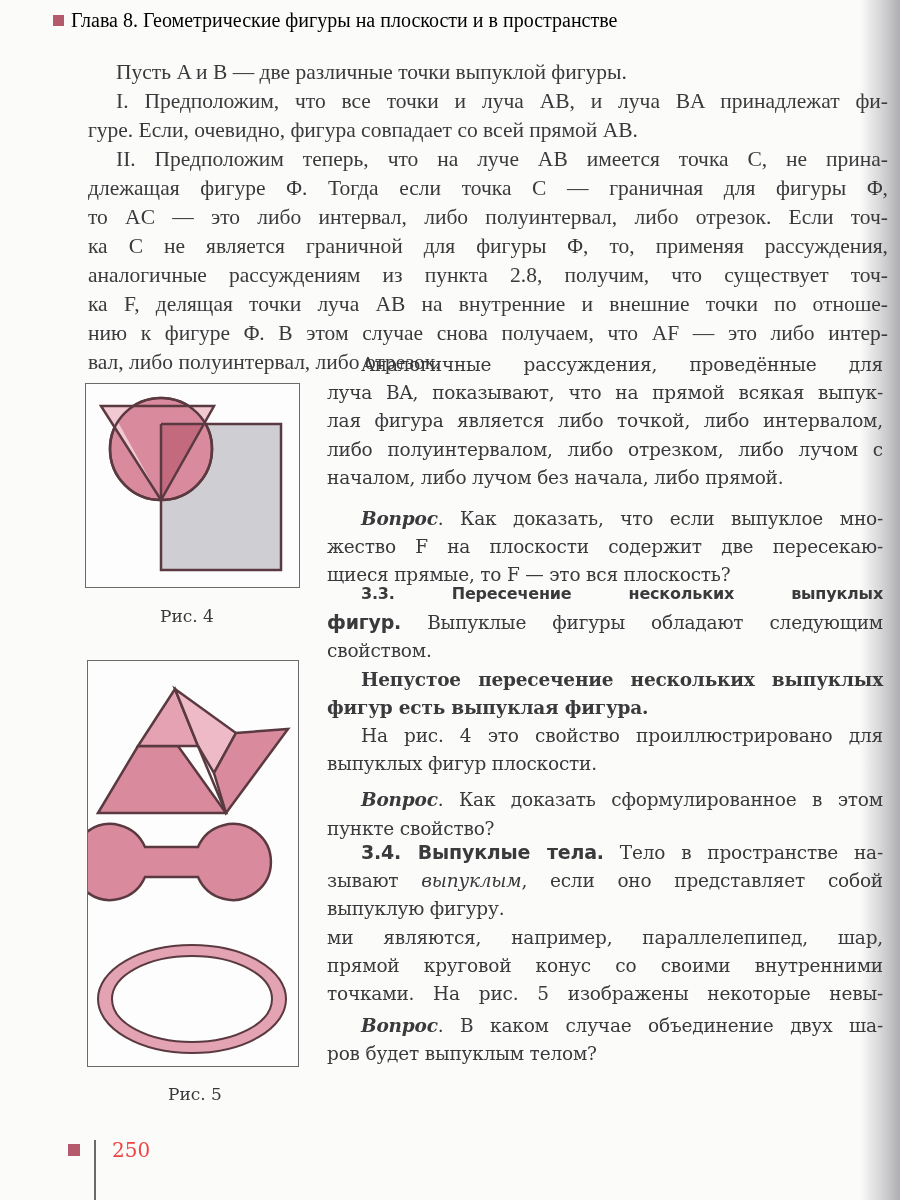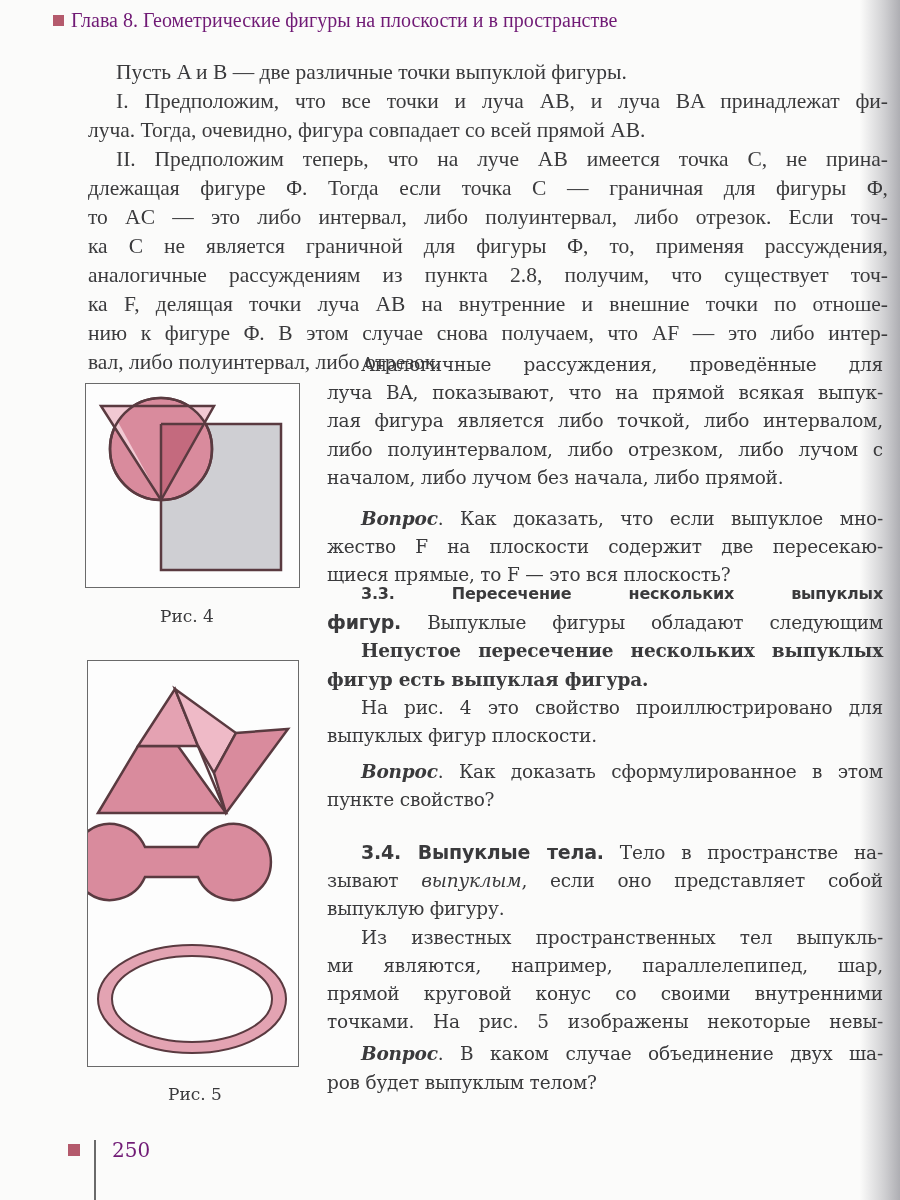--- a/index.html
+++ b/index.html
@@ -9,21 +9,21 @@
     font-family: "DejaVu Serif", "Liberation Serif", serif;
     color: #3a3a3c;
   }
   .edge-shade {
     position: absolute; top: 0; right: 0; width: 40px; height: 1200px;
     background: linear-gradient(to right, rgba(220,220,222,0) 0%, rgba(190,190,194,0.7) 60%, rgba(170,170,175,0.95) 100%);
     pointer-events: none;
   }
   .running-head {
     position: absolute; left: 53px; top: 9px;
-    font-family: "Liberation Serif", serif; font-size: 20px; color: #701a75;
+    font-family: "Liberation Serif", serif; font-size: 20px; color: #000000;
     display: flex; align-items: center; white-space: nowrap;
   }
   .square { display: inline-block; width: 11px; height: 11px; background: #b45a6c; margin-right: 7px; }
   .full {
     position: absolute; left: 88px; width: 800px;
     font-family: "Liberation Serif", serif; font-size: 21.5px; line-height: 29px;
   }
   .line { white-space: nowrap; display: block; }
   .line.just { text-align: justify; text-align-last: justify; }
   .ind { padding-left: 28px; }
@@ -37,39 +37,39 @@
   .sans-b { font-family: "DejaVu Sans", sans-serif; font-weight: bold; color: #3a3a3c; }
   .bold { font-weight: bold; }
   .fig {
     position: absolute; border: 1.5px solid #6a6a6a; background: #fdfdfd;
   }
   .caption {
     position: absolute; font-family: "DejaVu Serif", serif; font-size: 17px; color: #3a3a3c; text-align: center;
   }
   .folio {
     position: absolute; left: 68px; top: 1138px; display: flex; align-items: center;
-    font-family: "DejaVu Serif", serif; font-size: 20px; color: #701a75;
+    font-family: "DejaVu Serif", serif; font-size: 20px; color: #ef4444;
   }
   .folio-square { width: 12px; height: 12px; background: #b45a6c; }
   .folio-rule { position: absolute; left: 94px; top: 1140px; width: 2px; height: 60px; background: #6a6a6a; }
 </style>
 </head>
 <body>
 
 <div class="edge-shade"></div>
 
 <div class="running-head">
   <span class="square"></span>
   <span>Глава 8. Геометрические фигуры на плоскости и в пространстве</span>
 </div>
 
 <div class="full" style="top:58px;">
   <span class="line ind">Пусть A и B — две различные точки выпуклой фигуры.</span>
   <span class="line just ind">I. Предположим, что все точки и луча AB, и луча BA принадлежат фи-</span>
-  <span class="line">луча. Тогда, очевидно, фигура совпадает со всей прямой AB.</span>
+  <span class="line">гуре. Если, очевидно, фигура совпадает со всей прямой AB.</span>
   <span class="line just ind">II. Предположим теперь, что на луче AB имеется точка C, не прина-</span>
   <span class="line just">длежащая фигуре Φ. Тогда если точка C — граничная для фигуры Φ,</span>
   <span class="line just">то AC — это либо интервал, либо полуинтервал, либо отрезок. Если точ-</span>
   <span class="line just">ка C не является граничной для фигуры Φ, то, применяя рассуждения,</span>
   <span class="line just">аналогичные рассуждениям из пункта 2.8, получим, что существует точ-</span>
   <span class="line just">ка F, делящая точки луча AB на внутренние и внешние точки по отноше-</span>
   <span class="line just">нию к фигуре Φ. В этом случае снова получаем, что AF — это либо интер-</span>
   <span class="line">вал, либо полуинтервал, либо отрезок.</span>
 </div>
 
@@ -83,33 +83,33 @@
 
 <div class="col" style="top:505px;">
   <span class="line just ind"><b><i>Вопрос</i></b><span>. Как доказать, что если выпуклое мно-</span></span>
   <span class="line just">жество F на плоскости содержит две пересекаю-</span>
   <span class="line">щиеся прямые, то F — это вся плоскость?</span>
 </div>
 
 <div class="col" style="top:580px;">
   <span class="line just ind sans-b" style="font-size:16px;">3.3. Пересечение нескольких выпуклых</span>
   <span class="line just"><span class="sans-b" style="font-size:19px;">фигур.</span><span> Выпуклые фигуры обладают следующим</span></span>
+  <span class="line">свойством.</span>
   <span class="line just ind bold">Непустое пересечение нескольких выпуклых</span>
   <span class="line bold">фигур есть выпуклая фигура.</span>
   <span class="line just ind">На рис. 4 это свойство проиллюстрировано для</span>
   <span class="line">выпуклых фигур плоскости.</span>
   <span class="line just ind" style="margin-top:8px;"><b><i>Вопрос</i></b><span>. Как доказать сформулированное в этом</span></span>
   <span class="line">пункте свойство?</span>
 </div>
 
 <div class="col" style="top:838px;">
   <span class="line just ind"><span class="sans-b" style="font-size:19px;">3.4. Выпуклые тела.</span><span> Тело в пространстве на-</span></span>
   <span class="line just"><span>зывают </span><i>выпуклым</i><span>, если оно представляет собой</span></span>
   <span class="line">выпуклую фигуру.</span>
-  <span class="line just ind">Из известных пространственных тел выпукль-</span>
   <span class="line just">ми являются, например, параллелепипед, шар,</span>
   <span class="line just">прямой круговой конус со своими внутренними</span>
   <span class="line just">точками. На рис. 5 изображены некоторые невы-</span>
   <span class="line just ind" style="margin-top:4px;"><b><i>Вопрос</i></b><span>. В каком случае объединение двух ша-</span></span>
   <span class="line">ров будет выпуклым телом?</span>
 </div>
 
 <div class="fig" style="left:85px; top:383px; width:213px; height:203px;">
   <svg width="213" height="203" viewBox="0 0 213 203">
     <rect x="75" y="40" width="120" height="146" fill="#cfcfd3" stroke="#5a3a40" stroke-width="2.5"></rect>

